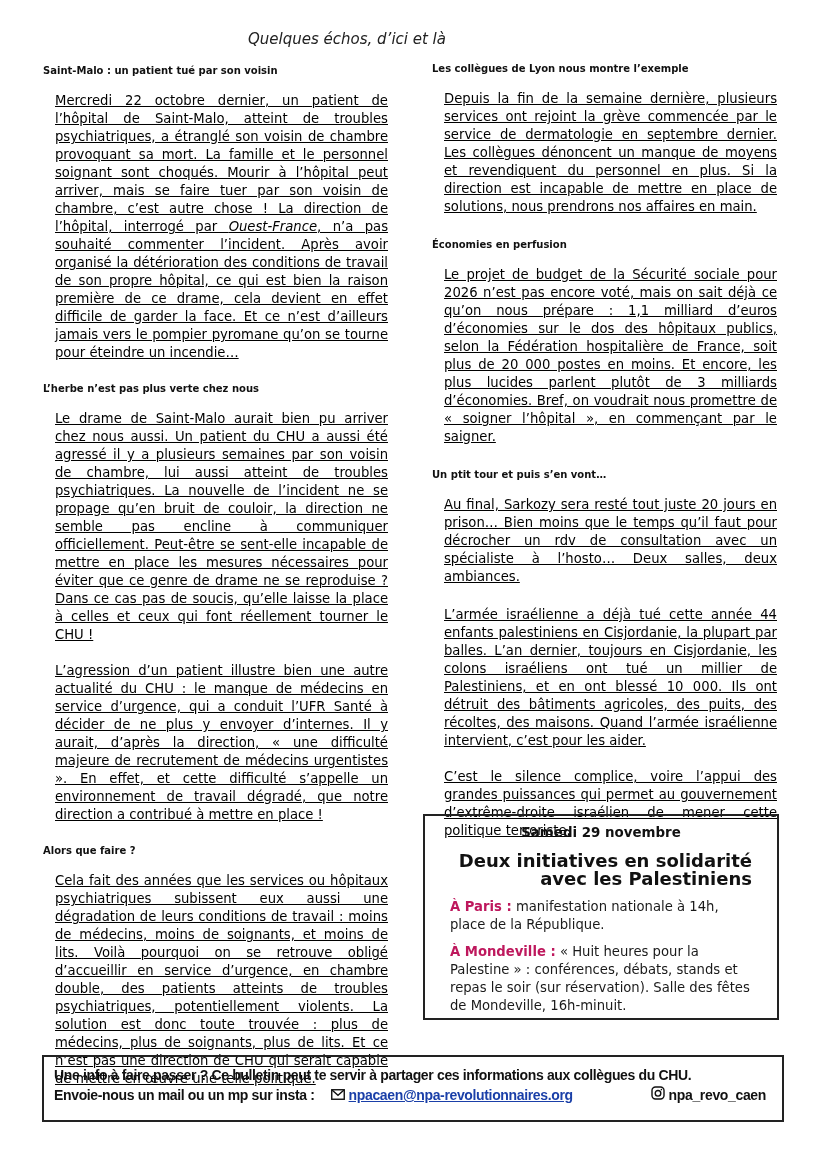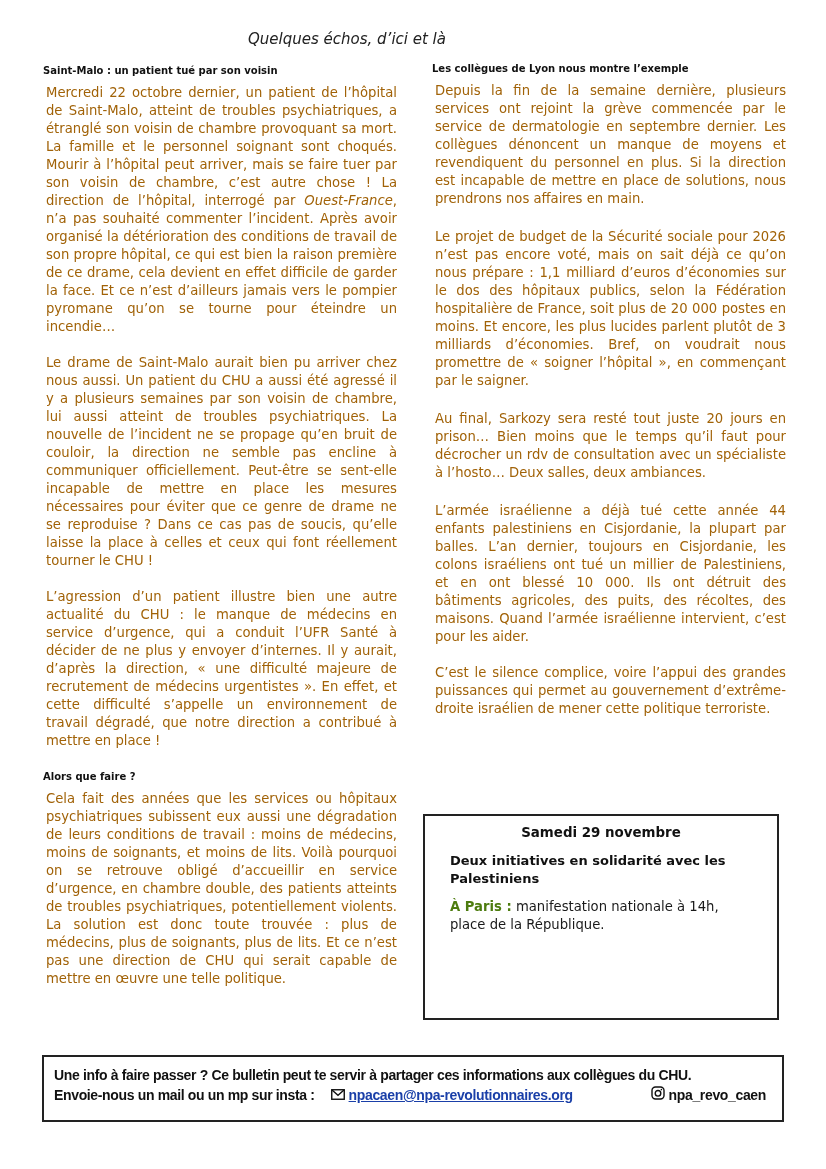--- a/index.html
+++ b/index.html
@@ -4,79 +4,83 @@
 <style>
   html, body { margin: 0; padding: 0; background: #ffffff; }
   body { width: 826px; height: 1169px; position: relative; overflow: hidden; color: #111; font-family: "DejaVu Sans", sans-serif; }
   .page-header { position: absolute; top: 30px; left: 0; width: 694px; text-align: center; font-style: italic; font-size: 15px; color: #222; }
   .col { position: absolute; top: 62px; width: 357px; }
   .col-left { left: 43px; }
   .col-right { left: 432px; top: 60px; }
   .article { margin-bottom: 14px; }
   .article h2 { font-size: 10px; font-weight: bold; margin: 0 0 4px 0; line-height: 18px; }
   .article h2 .ital { font-style: italic; }
-  .article p { margin: 3px; font-size: 13.2px; line-height: 18px; text-align: justify; color: #a16207; }
+  .article p { margin: 12px; font-size: 13.2px; line-height: 18px; text-align: justify; color: #000000; text-decoration: underline; }
   .article p + p { margin-top: 12px; }
   .article p em { font-style: italic; }
   .event-box { position: absolute; left: 423px; top: 814px; width: 356px; height: 206px; border: 2px solid #222; box-sizing: border-box; padding: 6px 25px; }
   .event-box .ev-date { text-align: center; font-weight: bold; font-size: 13.4px; line-height: 18px; margin: 2px 0 10px; }
-  .event-box .ev-title { text-align: left; font-weight: bold; font-size: 13px; line-height: 18px; margin: 0 0 10px; }
+  .event-box .ev-title { text-align: right; font-weight: bold; font-size: 18px; line-height: 18px; margin: 0 0 10px; }
   .event-box .ev-item { font-size: 13.2px; line-height: 18px; margin: 0 0 9px; color: #1a1a1a; }
-  .event-box .ev-item b { font-weight: bold; color: #4d7c0f; }
+  .event-box .ev-item b { font-weight: bold; color: #be185d; }
   .footer-box { position: absolute; left: 42px; top: 1055px; width: 742px; height: 67px; border: 2px solid #222; box-sizing: border-box; padding: 8px 10px; font-family: "Liberation Sans", sans-serif; font-weight: bold; font-size: 14px; line-height: 20px; color: #111; transform-origin: left top; }
   .footer-box .line { white-space: nowrap; letter-spacing: -0.35px; }
   .footer-line2 { display: flex; align-items: center; }
   .mail-icon { display: inline-block; margin-left: 16px; margin-right: 4px; vertical-align: middle; }
   .email-link { color: #1a3fa8; text-decoration: underline; font-weight: bold; }
   .insta-wrap { margin-left: auto; display: flex; align-items: center; margin-right: 6px; }
   .insta-icon { display: inline-block; margin-right: 4px; }
 </style>
 </head>
 <body>
 
 <div class="page-header">Quelques échos, d’ici et là</div>
 
 <div class="col col-left">
   <div class="article">
     <h2>Saint-Malo : un patient tué par son voisin</h2>
     <p><span>Mercredi 22 octobre dernier, un patient de l’hôpital de Saint-Malo, atteint de troubles psychiatriques, a étranglé son voisin de chambre provoquant sa mort. La famille et le personnel soignant sont choqués. Mourir à l’hôpital peut arriver, mais se faire tuer par son voisin de chambre, c’est autre chose ! La direction de l’hôpital, interrogé par </span><em>Ouest-France</em><span>, n’a pas souhaité commenter l’incident. Après avoir organisé la détérioration des conditions de travail de son propre hôpital, ce qui est bien la raison première de ce drame, cela devient en effet difficile de garder la face. Et ce n’est d’ailleurs jamais vers le pompier pyromane qu’on se tourne pour éteindre un incendie…</span></p>
   </div>
   <div class="article" style="margin-top:18px;">
+    <h2>L’herbe n’est pas plus verte chez nous</h2>
     <p>Le drame de Saint-Malo aurait bien pu arriver chez nous aussi. Un patient du CHU a aussi été agressé il y a plusieurs semaines par son voisin de chambre, lui aussi atteint de troubles psychiatriques. La nouvelle de l’incident ne se propage qu’en bruit de couloir, la direction ne semble pas encline à communiquer officiellement. Peut-être se sent-elle incapable de mettre en place les mesures nécessaires pour éviter que ce genre de drame ne se reproduise ? Dans ce cas pas de soucis, qu’elle laisse la place à celles et ceux qui font réellement tourner le CHU !</p>
   </div>
   <div class="article" style="margin-top:18px;">
     <p>L’agression d’un patient illustre bien une autre actualité du CHU : le manque de médecins en service d’urgence, qui a conduit l’UFR Santé à décider de ne plus y envoyer d’internes. Il y aurait, d’après la direction, « une difficulté majeure de recrutement de médecins urgentistes ». En effet, et cette difficulté s’appelle un environnement de travail dégradé, que notre direction a contribué à mettre en place !</p>
   </div>
   <div class="article" style="margin-top:18px;">
     <h2>Alors que faire ?</h2>
     <p>Cela fait des années que les services ou hôpitaux psychiatriques subissent eux aussi une dégradation de leurs conditions de travail : moins de médecins, moins de soignants, et moins de lits. Voilà pourquoi on se retrouve obligé d’accueillir en service d’urgence, en chambre double, des patients atteints de troubles psychiatriques, potentiellement violents. La solution est donc toute trouvée : plus de médecins, plus de soignants, plus de lits. Et ce n’est pas une direction de CHU qui serait capable de mettre en œuvre une telle politique.</p>
   </div>
 </div>
 
 <div class="col col-right">
   <div class="article">
     <h2>Les collègues de Lyon nous montre l’exemple</h2>
     <p>Depuis la fin de la semaine dernière, plusieurs services ont rejoint la grève commencée par le service de dermatologie en septembre dernier. Les collègues dénoncent un manque de moyens et revendiquent du personnel en plus. Si la direction est incapable de mettre en place de solutions, nous prendrons nos affaires en main.</p>
   </div>
   <div class="article" style="margin-top:20px;">
+    <h2>Économies en perfusion</h2>
     <p>Le projet de budget de la Sécurité sociale pour 2026 n’est pas encore voté, mais on sait déjà ce qu’on nous prépare : 1,1 milliard d’euros d’économies sur le dos des hôpitaux publics, selon la Fédération hospitalière de France, soit plus de 20 000 postes en moins. Et encore, les plus lucides parlent plutôt de 3 milliards d’économies. Bref, on voudrait nous promettre de « soigner l’hôpital », en commençant par le saigner.</p>
   </div>
   <div class="article" style="margin-top:20px;">
+    <h2>Un ptit tour et puis s’en vont…</h2>
     <p>Au final, Sarkozy sera resté tout juste 20 jours en prison… Bien moins que le temps qu’il faut pour décrocher un rdv de consultation avec un spécialiste à l’hosto… Deux salles, deux ambiances.</p>
   </div>
   <div class="article" style="margin-top:20px;">
     <p>L’armée israélienne a déjà tué cette année 44 enfants palestiniens en Cisjordanie, la plupart par balles. L’an dernier, toujours en Cisjordanie, les colons israéliens ont tué un millier de Palestiniens, et en ont blessé 10 000. Ils ont détruit des bâtiments agricoles, des puits, des récoltes, des maisons. Quand l’armée israélienne intervient, c’est pour les aider.</p>
     <p style="margin-top:18px;">C’est le silence complice, voire l’appui des grandes puissances qui permet au gouvernement d’extrême-droite israélien de mener cette politique terroriste.</p>
   </div>
 </div>
 
 <div class="event-box">
   <div class="ev-date">Samedi 29 novembre</div>
   <div class="ev-title">Deux initiatives en solidarité avec les Palestiniens</div>
   <div class="ev-item"><b>À Paris :</b><span> manifestation nationale à 14h, place de la République.</span></div>
+  <div class="ev-item"><b>À Mondeville :</b><span> « Huit heures pour la Palestine » : conférences, débats, stands et repas le soir (sur réservation). Salle des fêtes de Mondeville, 16h-minuit.</span></div>
 </div>
 
 <div class="footer-box">
   <div class="line">Une info à faire passer ? Ce bulletin peut te servir à partager ces informations aux collègues du CHU.</div>
   <div class="line footer-line2">
     <span>Envoie-nous un mail ou un mp sur insta :</span>
     <span class="mail-icon">
       <svg width="14" height="11" viewBox="0 0 14 11">
           <rect x="0.75" y="0.75" width="12.5" height="9.5" fill="none" stroke="#111" stroke-width="1.4"></rect>
           <polyline points="1,1 7,6.2 13,1" fill="none" stroke="#111" stroke-width="1.4"></polyline>

